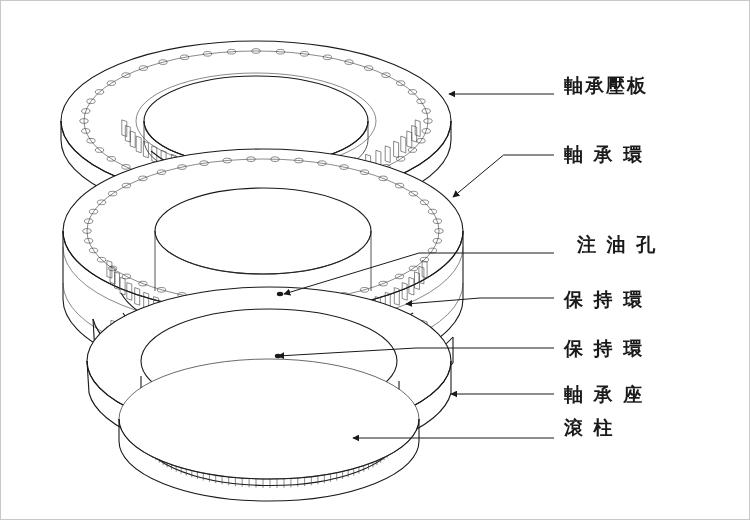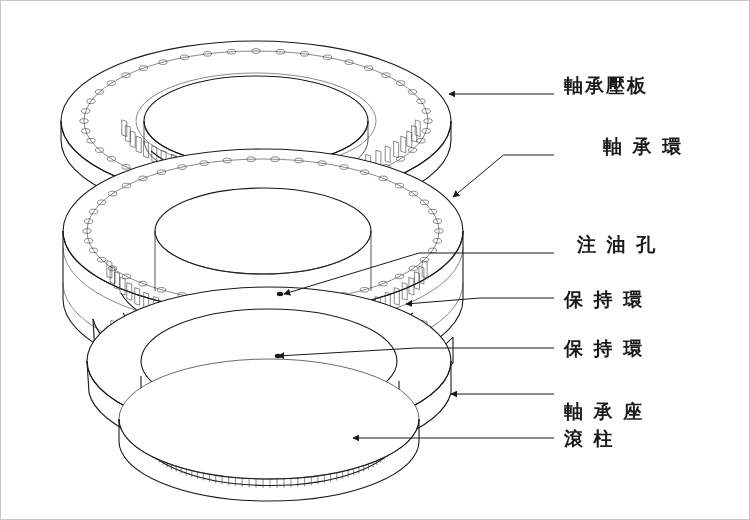--- a/index.html
+++ b/index.html
@@ -412,21 +412,21 @@
         <path d="M 553 252 L 418 252 L 283 293" class="lead" marker-end="url(#arrow)"></path>
         <path d="M 553 297 L 479 297 L 405 303" class="lead" marker-end="url(#arrow)"></path>
         <path d="M 553 347 L 415 347 L 277 355" class="lead" marker-end="url(#arrow)"></path>
         <path d="M 553 393 L 450 393" class="lead" marker-end="url(#arrow)"></path>
         <path d="M 553 437 L 352 437" class="lead" marker-end="url(#arrow)"></path>
       </g>
   </svg>
 
   <div class="labels">
     <div class="label" style="left:563px; top:72px;">軸承壓板</div>
-    <div class="label" style="left:563px; top:133px;margin-left:39px;">軸 承 環</div>
+    <div class="label" style="left:563px; top:141px;">軸 承 環</div>
     <div class="label" style="left:576px; top:231px;">注 油 孔</div>
     <div class="label" style="left:563px; top:286px;">保 持 環</div>
     <div class="label" style="left:563px; top:335px;">保 持 環</div>
-    <div class="label" style="left:563px; top:398px;text-align:right;">軸 承 座</div>
-    <div class="label" style="left:563px; top:425px;">滾    柱</div>
+    <div class="label" style="left:563px; top:381px;text-align:right;">軸 承 座</div>
+    <div class="label" style="left:563px; top:414px;">滾    柱</div>
   </div>
 
 </div>
 
 </body></html>

